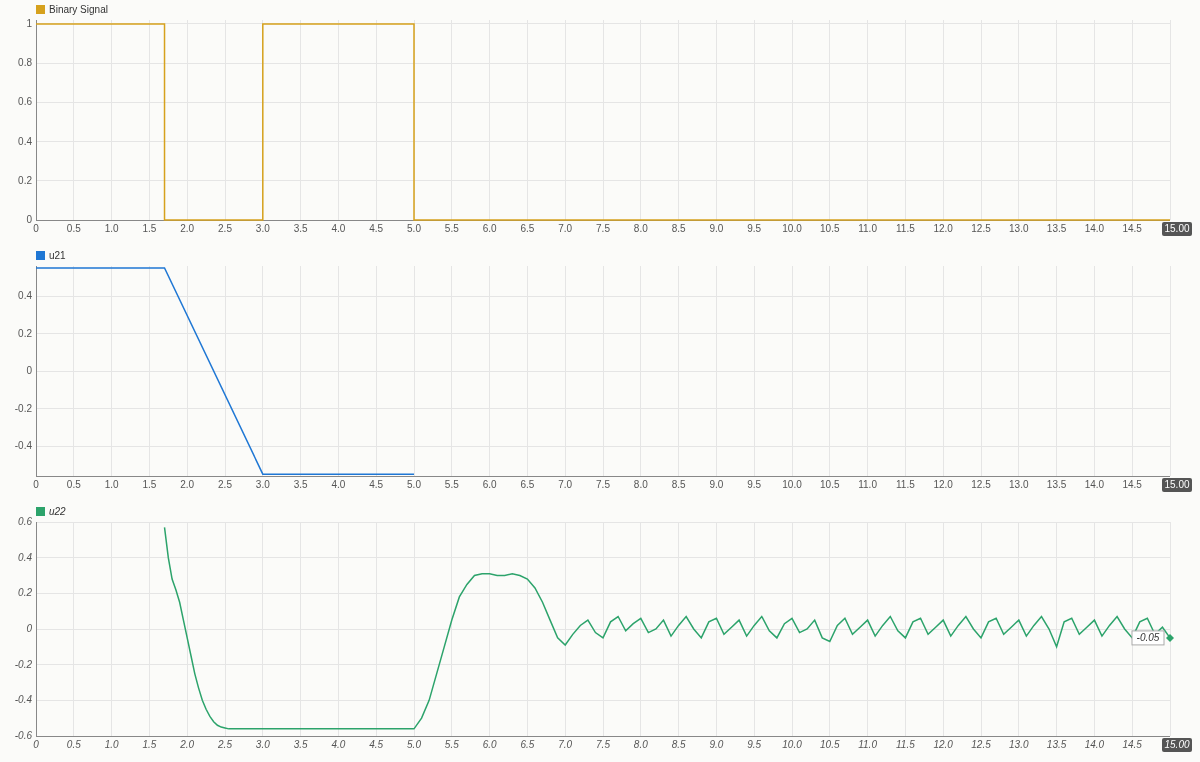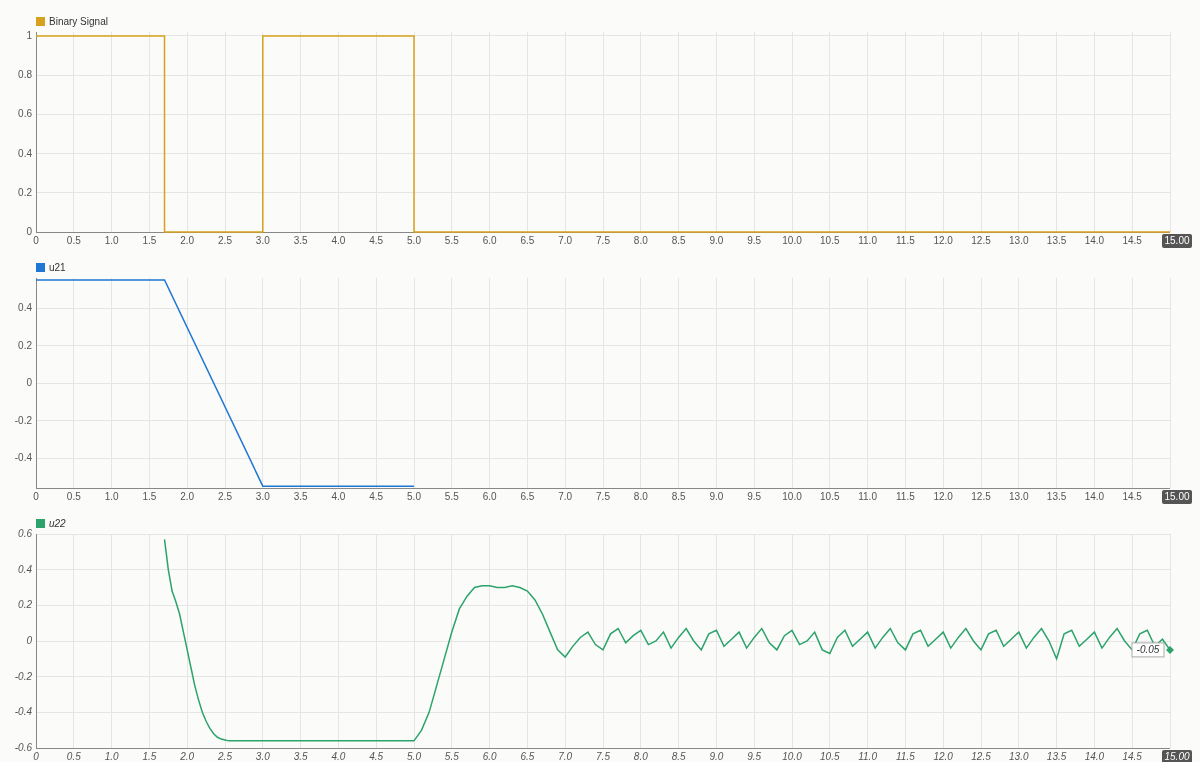--- a/index.html
+++ b/index.html
@@ -7,21 +7,21 @@
     font-size: 10px;
     margin: 0;
     padding: 0;
     background: #fbfbf9;
     color: #333;
   }
   .container {
     width: 1112px;
     height: 762px;
     box-sizing: border-box;
-    padding: 16px 6px;
+    padding: 4px 6px;
   }
   .chart {
     position: relative;
     margin-bottom: 10px;
   }
   .legend {
     position: absolute;
     top: 0;
     left: 30px;
     display: flex;

